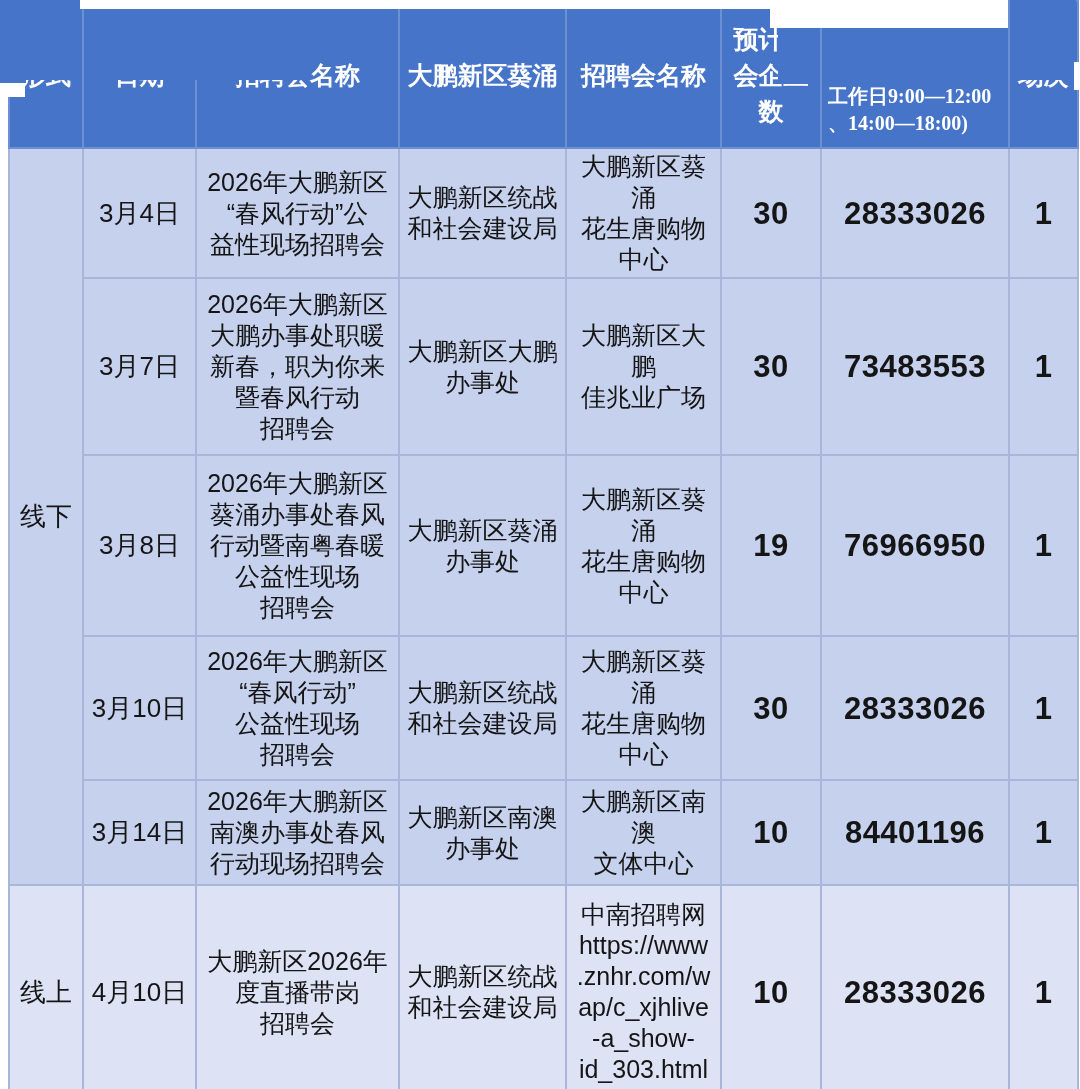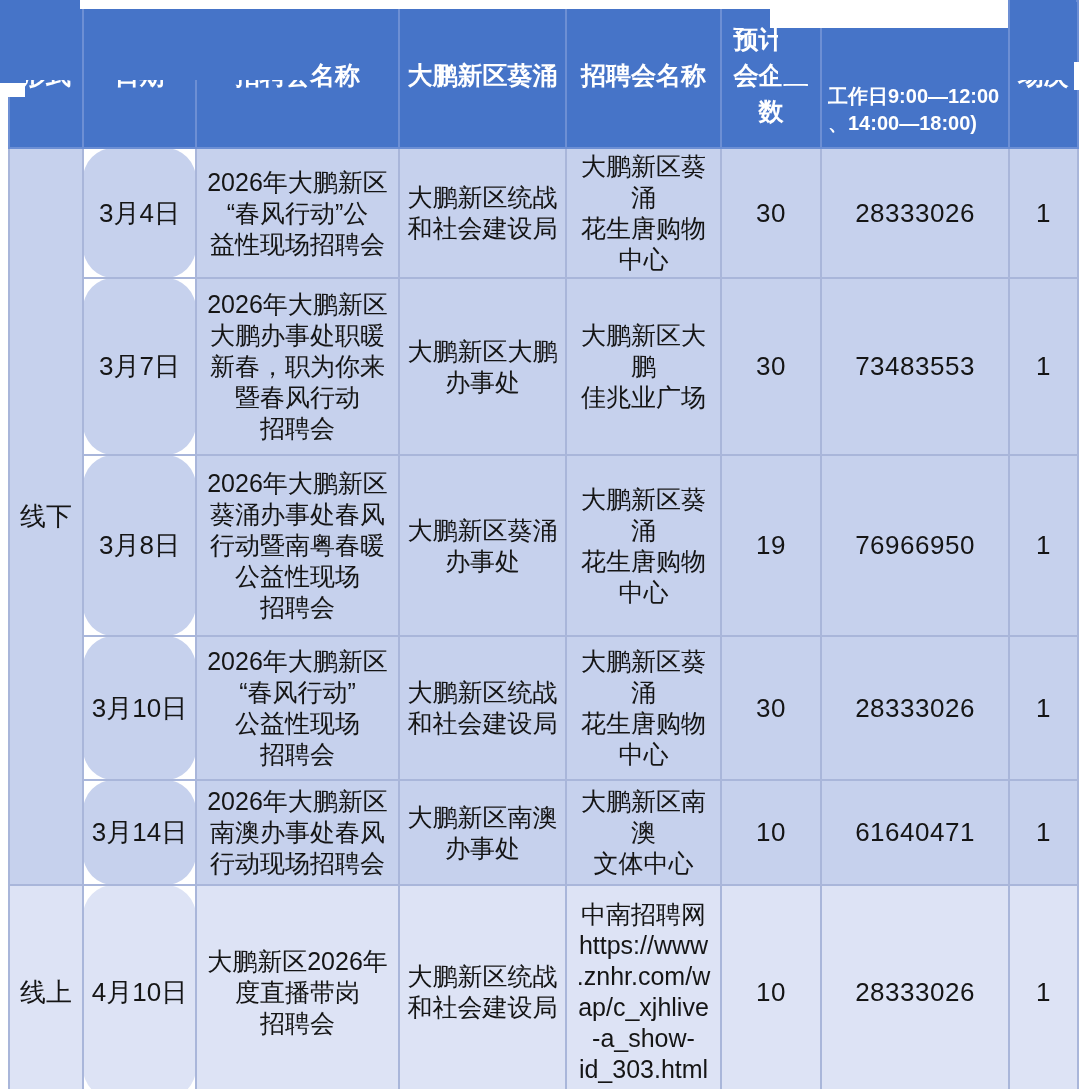--- a/index.html
+++ b/index.html
@@ -31,32 +31,33 @@
     line-height:36px;
     border:2px solid #6D8FD4;
   }
   th.phone-head{
     font-size:20px;
     line-height:27px;
     vertical-align:bottom;
     padding-bottom:10px;
     text-align:left;
     padding-left:6px;
+    font-family:Liberation Serif, serif;
   }
   tbody td{
     border:2px solid #A9B6DA;
     color:#151515;
     font-size:25px;
     line-height:31px;
   }
   tbody tr.offline td{background:#C6D1ED;}
   tbody tr.online  td{background:#DDE3F5;}
   td.format{font-size:26px;margin-left:13px;}
-  td.date{font-size:26px;white-space:nowrap;border-radius:31px;}
-  td.num{font-size:26px;letter-spacing:.5px;}
+  td.date{font-size:26px;white-space:nowrap;}
+  td.num{font-size:31px;letter-spacing:.5px;font-weight:bold;}
   
   tr.hrow{height:147px;}
   tr.r0{height:108px;}
   tr.r1{height:177px;}
   tr.r2{height:181px;}
   tr.r3{height:144px;}
   tr.r4{height:105px;}
   tr.r5{height:214px;}
   
   .art{position:absolute;pointer-events:none;}
@@ -168,21 +169,21 @@
       <tr class="offline r4">
         <td class="date">3月14日</td>
         <td>2026年大鹏新区
 南澳办事处春风
 行动现场招聘会</td>
         <td>大鹏新区南澳
 办事处</td>
         <td>大鹏新区南澳
 文体中心</td>
         <td class="num">10</td>
-        <td class="num">61640471</td>
+        <td class="num">84401196</td>
         <td class="num">1</td>
       </tr>
       <tr class="online r5">
         <td class="format">线上</td>
         <td class="date">4月10日</td>
         <td>大鹏新区2026年
 度直播带岗
 招聘会</td>
         <td>大鹏新区统战
 和社会建设局</td>

